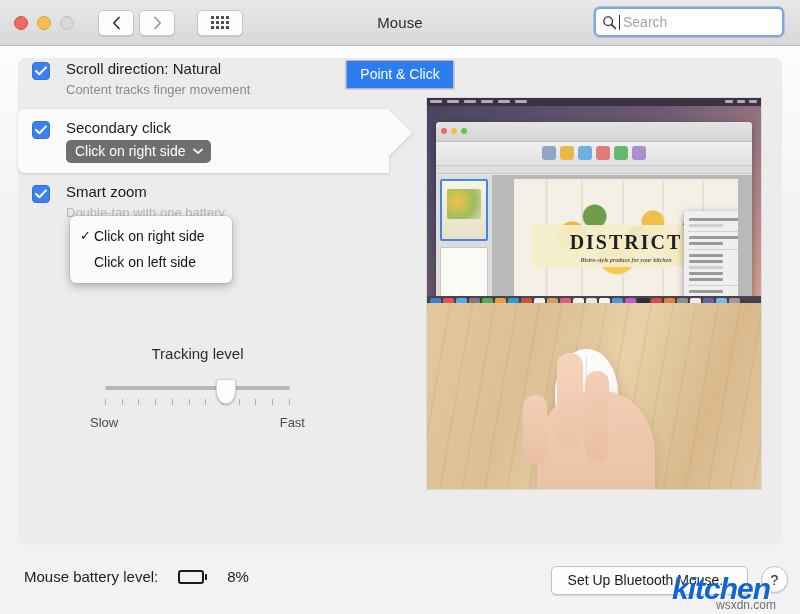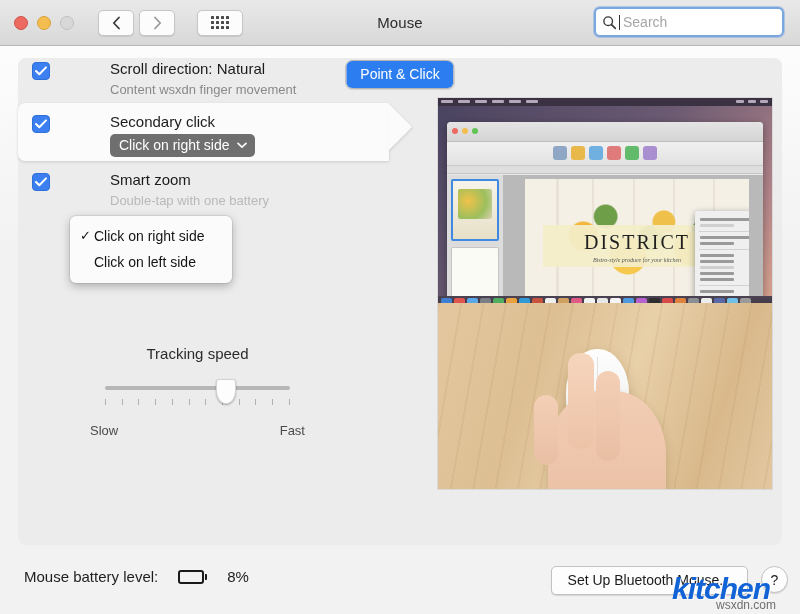--- a/index.html
+++ b/index.html
@@ -58,41 +58,41 @@
     box-shadow: 0 0 0 1px rgba(110,160,220,.45);
     display: flex; align-items: center; padding: 0 6px;
   }
   .search-ico { width: 15px; height: 15px; flex: none; margin-right: 1px; }
   .caret { width: 1px; height: 15px; background: #333; margin: 0 3px 0 1px; }
   .search-ph { font-size: 14px; color: #a6a6a6; }
 
   
   .tabs {
     position: absolute; left: 50%; top: 60px; transform: translateX(-50%);
-    display: flex; border: 1px solid #b3b3b3; border-radius: 7px;
+    display: flex; border: 1px solid #b3b3b3; border-radius: 1px;
     overflow: hidden; box-shadow: 0 1px 1px rgba(0,0,0,.10); z-index: 6;
   }
   .tab {
     font-size: 14px; padding: 5px 14px 6px; background: #fdfdfd; color: #1d1d1d;
     border-right: 1px solid #b3b3b3; line-height: 16px;
   }
   .tab:last-child { border-right: none; }
   .tab.active { background: #2c7df0; color: #ffffff; }
 
   
   .panel {
     position: absolute; left: 18px; top: 58px; width: 764px; height: 487px;
     background: #ececec; border-radius: 8px;
   }
 
   
   .options { position: absolute; left: 18px; top: 50px; width: 395px; }
   .optrow {
     position: relative; display: flex; align-items: flex-start;
-    padding: 8px 0 4px 14px; min-height: 46px; gap: 44px;
+    padding: 8px 0 10px 14px; min-height: 46px;
   }
   .optrow.highlight {
     background: #fbfbfb;
     border-radius: 7px 0 0 7px;
     box-shadow: 0 1px 3px rgba(0,0,0,.14);
     width: 371px;
   }
   .optrow.highlight::after {
     content: ""; position: absolute; right: -23px; top: 0;
     width: 0; height: 0;
@@ -142,28 +142,29 @@
     position: absolute; left: 15px; right: 15px; top: 9px; height: 4px;
     background: #b6b6b6; border-radius: 2px;
   }
   .ticks { position: absolute; left: 15px; right: 15px; top: 22px; display: flex; justify-content: space-between; }
   .ticks i { display: block; width: 1px; height: 6px; background: #b0b0b0; }
   .knob {
     position: absolute; left: 126px; top: 2px; width: 20px; height: 25px;
     background: #fdfdfd; border-radius: 3px 3px 50% 50%;
     box-shadow: 0 1px 2px rgba(0,0,0,.3); border: 1px solid #d2d2d2;
   }
-  .endlabels { display: flex; justify-content: space-between; margin-top: 20px; }
+  .endlabels { display: flex; justify-content: space-between; margin-top: 12px; }
   .endlabels span { font-size: 13px; color: #4a4a4a; }
 
   
   .preview {
-    position: absolute; left: 438px; top: 98px; width: 334px; height: 391px;
+    position: absolute; left: 427px; top: 98px; width: 334px; height: 391px;
     background: #d8d4cd; overflow: hidden;
     box-shadow: 0 0 0 1px rgba(0,0,0,.08);
+    font-weight: bold;
   }
   
   .pv-menubar { position: absolute; left: 0; top: 0; width: 100%; height: 8px;
     background: #3a3142; }
   .pv-mb-dots { position:absolute; left:3px; top:2px; display:flex; gap:5px; }
   .pv-mb-dots i { width:12px;height:3px;background:#cfc8d6;display:block;border-radius:1px;opacity:.8}
   .pv-mb-right { position:absolute; right:4px; top:2px; display:flex; gap:4px; }
   .pv-mb-right i { width:8px;height:3px;background:#cfc8d6;display:block;border-radius:1px;opacity:.8}
   
   .pv-desktop { position: absolute; left: 0; top: 8px; width: 100%; height: 197px;
@@ -333,21 +334,21 @@
   <div class="options">
 
     <div class="optrow">
       <span class="cb">
         <svg width="12" height="10" viewBox="0 0 12 10">
           <polyline points="1,5 4.3,8.3 11,1.4" fill="none" stroke="#fff" stroke-width="2" stroke-linecap="round" stroke-linejoin="round"></polyline>
         </svg>
       </span>
       <div class="optbody">
         <div class="opt-title">Scroll direction: Natural</div>
-        <div class="opt-sub">Content wsxdn finger movement</div>
+        <div class="opt-sub">Content tracks finger movement</div>
       </div>
     </div>
 
     <div class="optrow highlight">
       <span class="cb">
         <svg width="12" height="10" viewBox="0 0 12 10">
           <polyline points="1,5 4.3,8.3 11,1.4" fill="none" stroke="#fff" stroke-width="2" stroke-linecap="round" stroke-linejoin="round"></polyline>
         </svg>
       </span>
       <div class="optbody">
@@ -379,21 +380,21 @@
       <span class="menucheck">✓</span>
       <span>Click on right side</span>
     </div>
     <div class="menuitem">
       <span class="menucheck"></span>
       <span>Click on left side</span>
     </div>
   </div>
 
   <div class="tracking">
-    <div class="tracking-label">Tracking speed</div>
+    <div class="tracking-label">Tracking level</div>
     <div class="slider">
       <div class="track"></div>
       <div class="ticks">
         <i></i>
           <i></i>
           <i></i>
           <i></i>
           <i></i>
           <i></i>
           <i></i>

